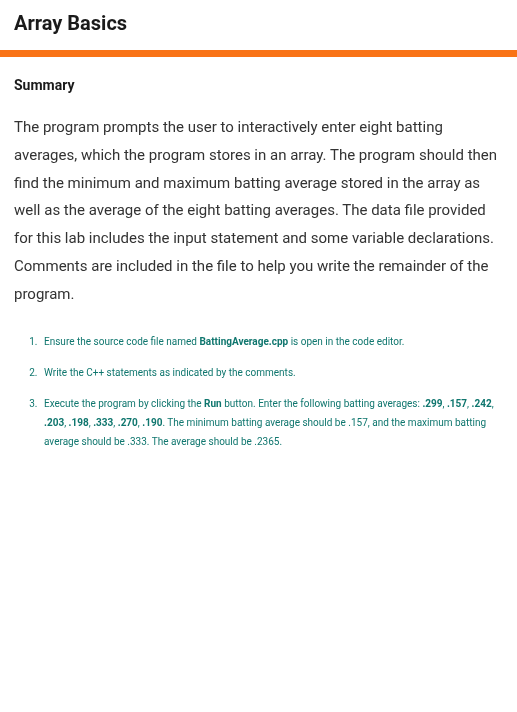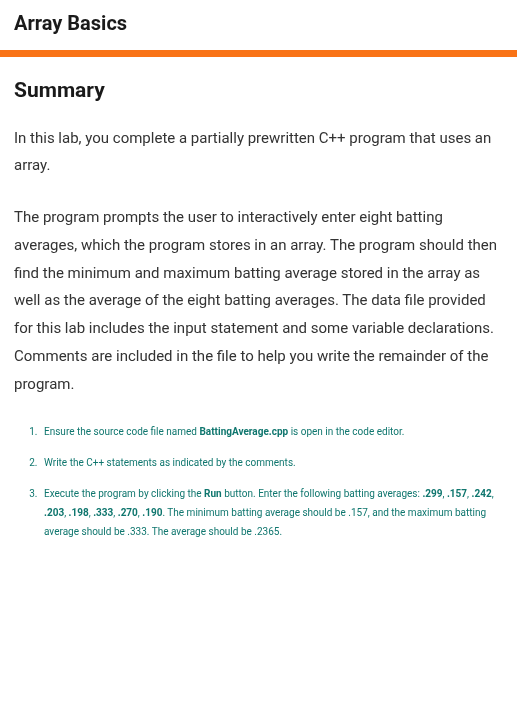--- a/index.html
+++ b/index.html
@@ -20,21 +20,21 @@
   }
   .page-title {
     font-size: 20px;
     font-weight: 700;
     color: #1a1a1a;
   }
   .content {
     padding: 18px 14px 20px 14px;
   }
   .section-heading {
-    font-size: 21px;
+    font-size: 14px;
     font-weight: 700;
     color: #1a1a1a;
     margin-bottom: 18px;
   }
   .para {
     font-size: 15px;
     color: #333333;
     line-height: 1.85;
     margin-bottom: 24px;
   }
@@ -64,21 +64,20 @@
 <body>
 
 <div class="page-title-wrap">
   <h1 class="page-title">Array Basics</h1>
 </div>
 
 <div class="content">
 
   <h2 class="section-heading">Summary</h2>
 
-  <p class="para">In this lab, you complete a partially prewritten C++ program that uses an array.</p>
 
   <p class="para">The program prompts the user to interactively enter eight batting averages, which the program stores in an array. The program should then find the minimum and maximum batting average stored in the array as well as the average of the eight batting averages. The data file provided for this lab includes the input statement and some variable declarations. Comments are included in the file to help you write the remainder of the program.</p>
 
 
   <ol class="instruction-list">
     <li>
       <span>Ensure the source code file named </span><span class="b">BattingAverage.cpp</span><span> is open in the code editor.</span>
     </li>
     <li>
       <span>Write the C++ statements as indicated by the comments.</span>

